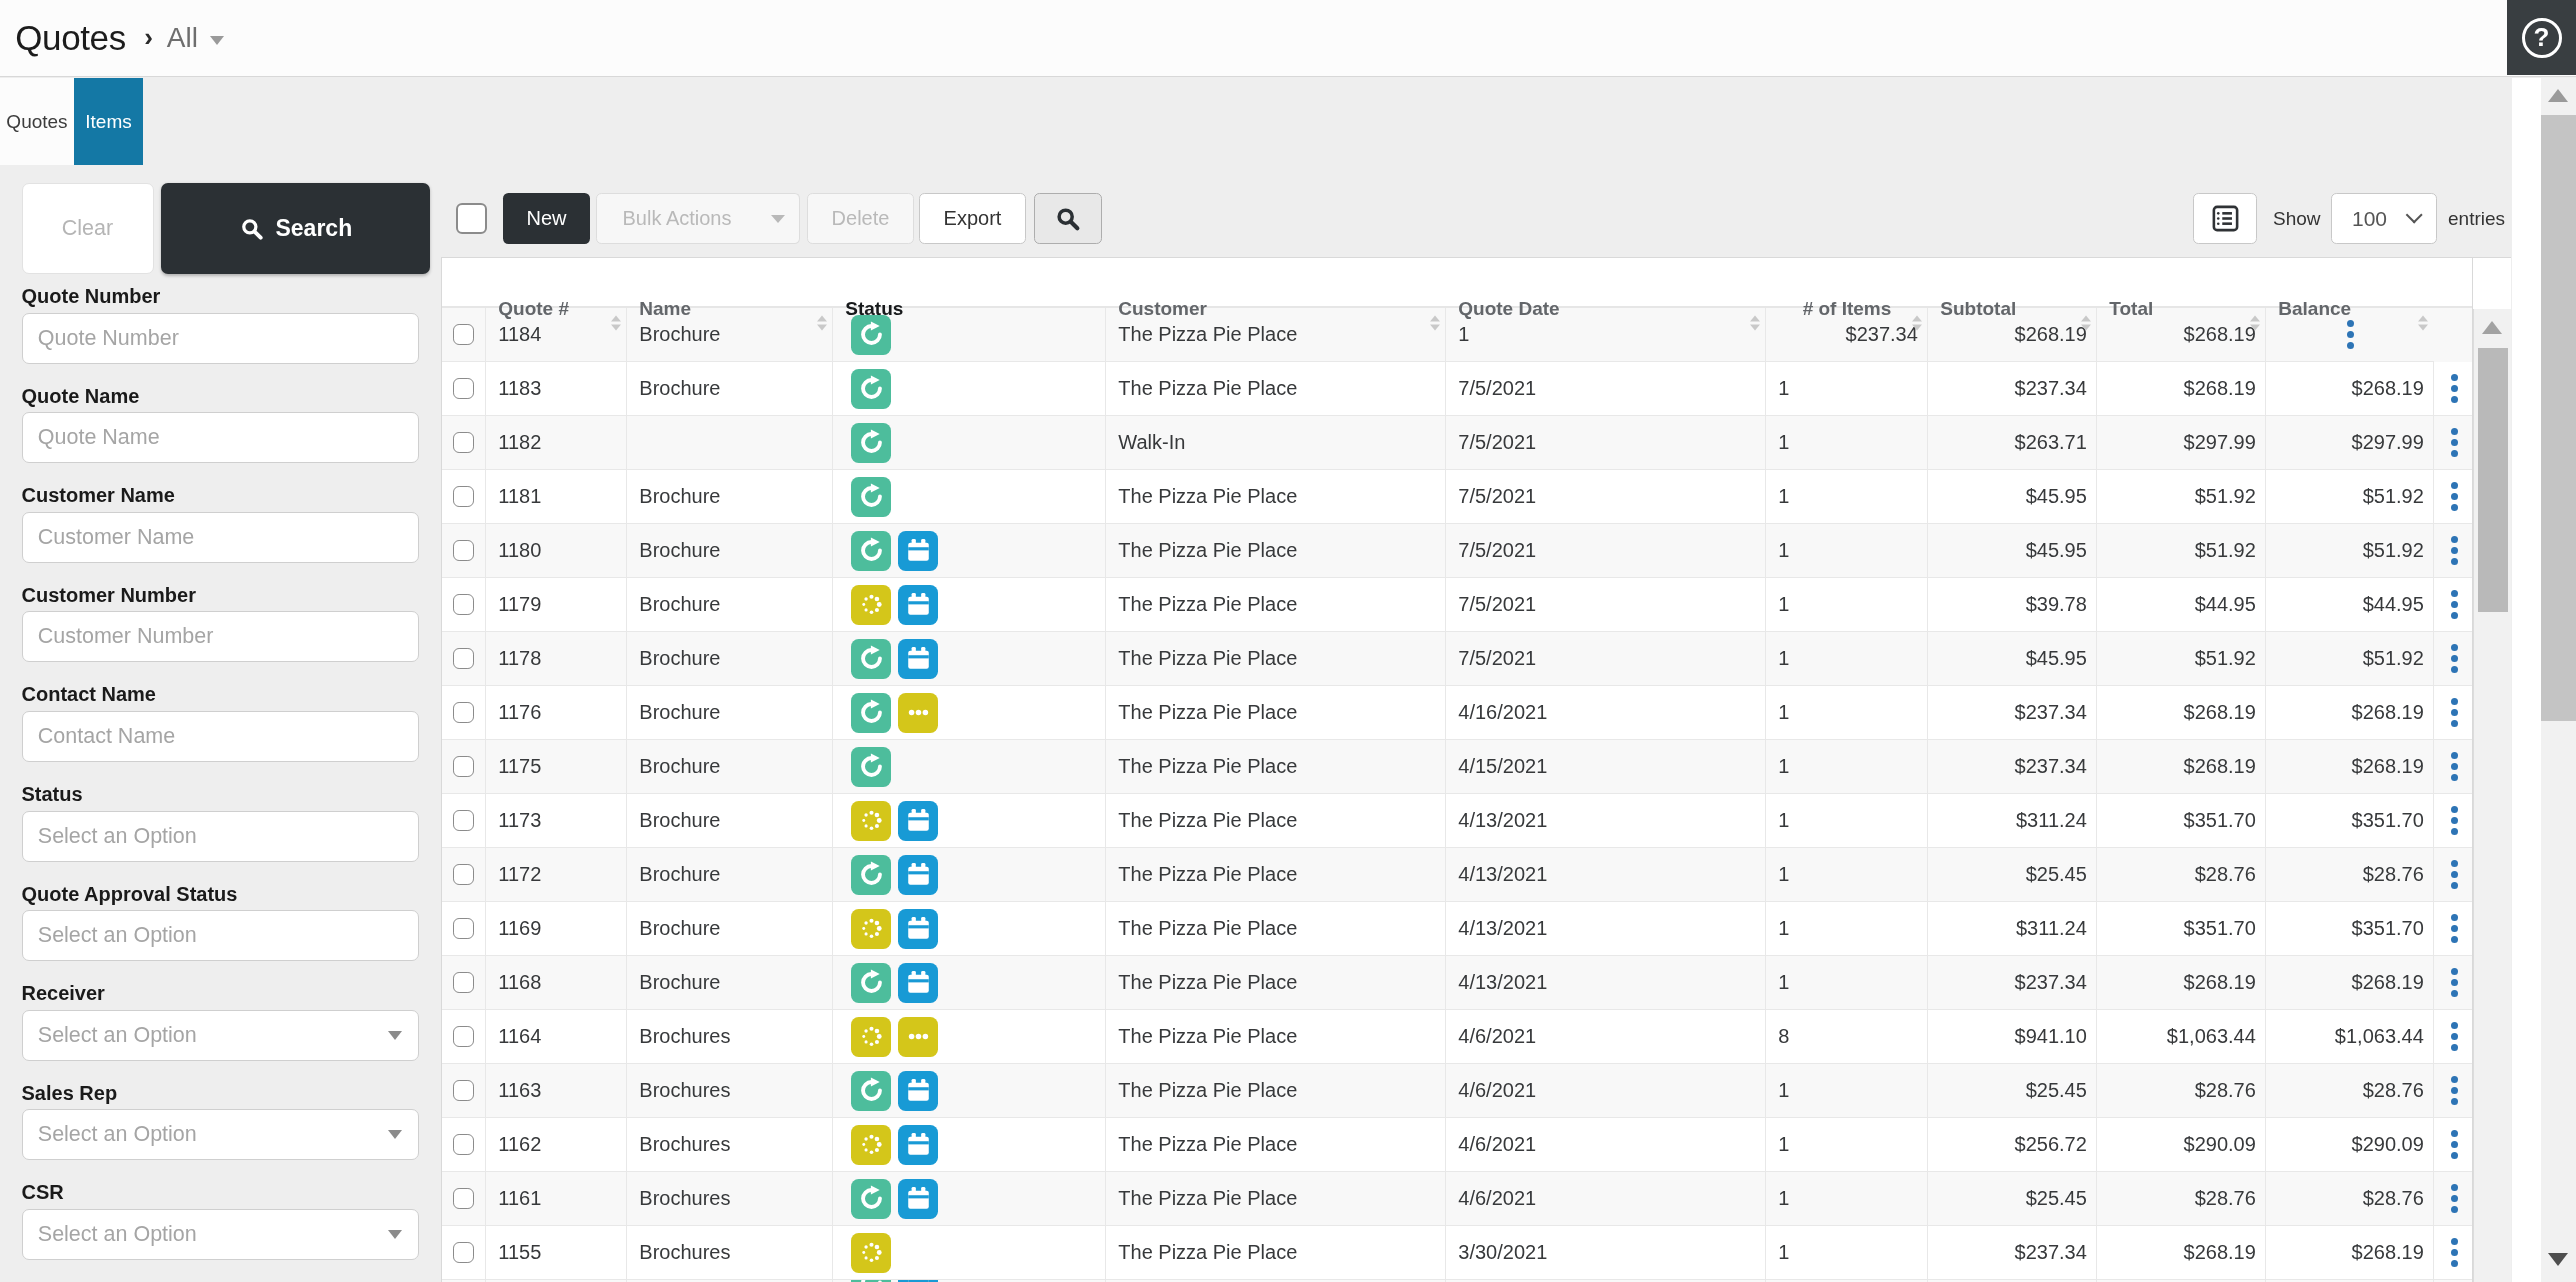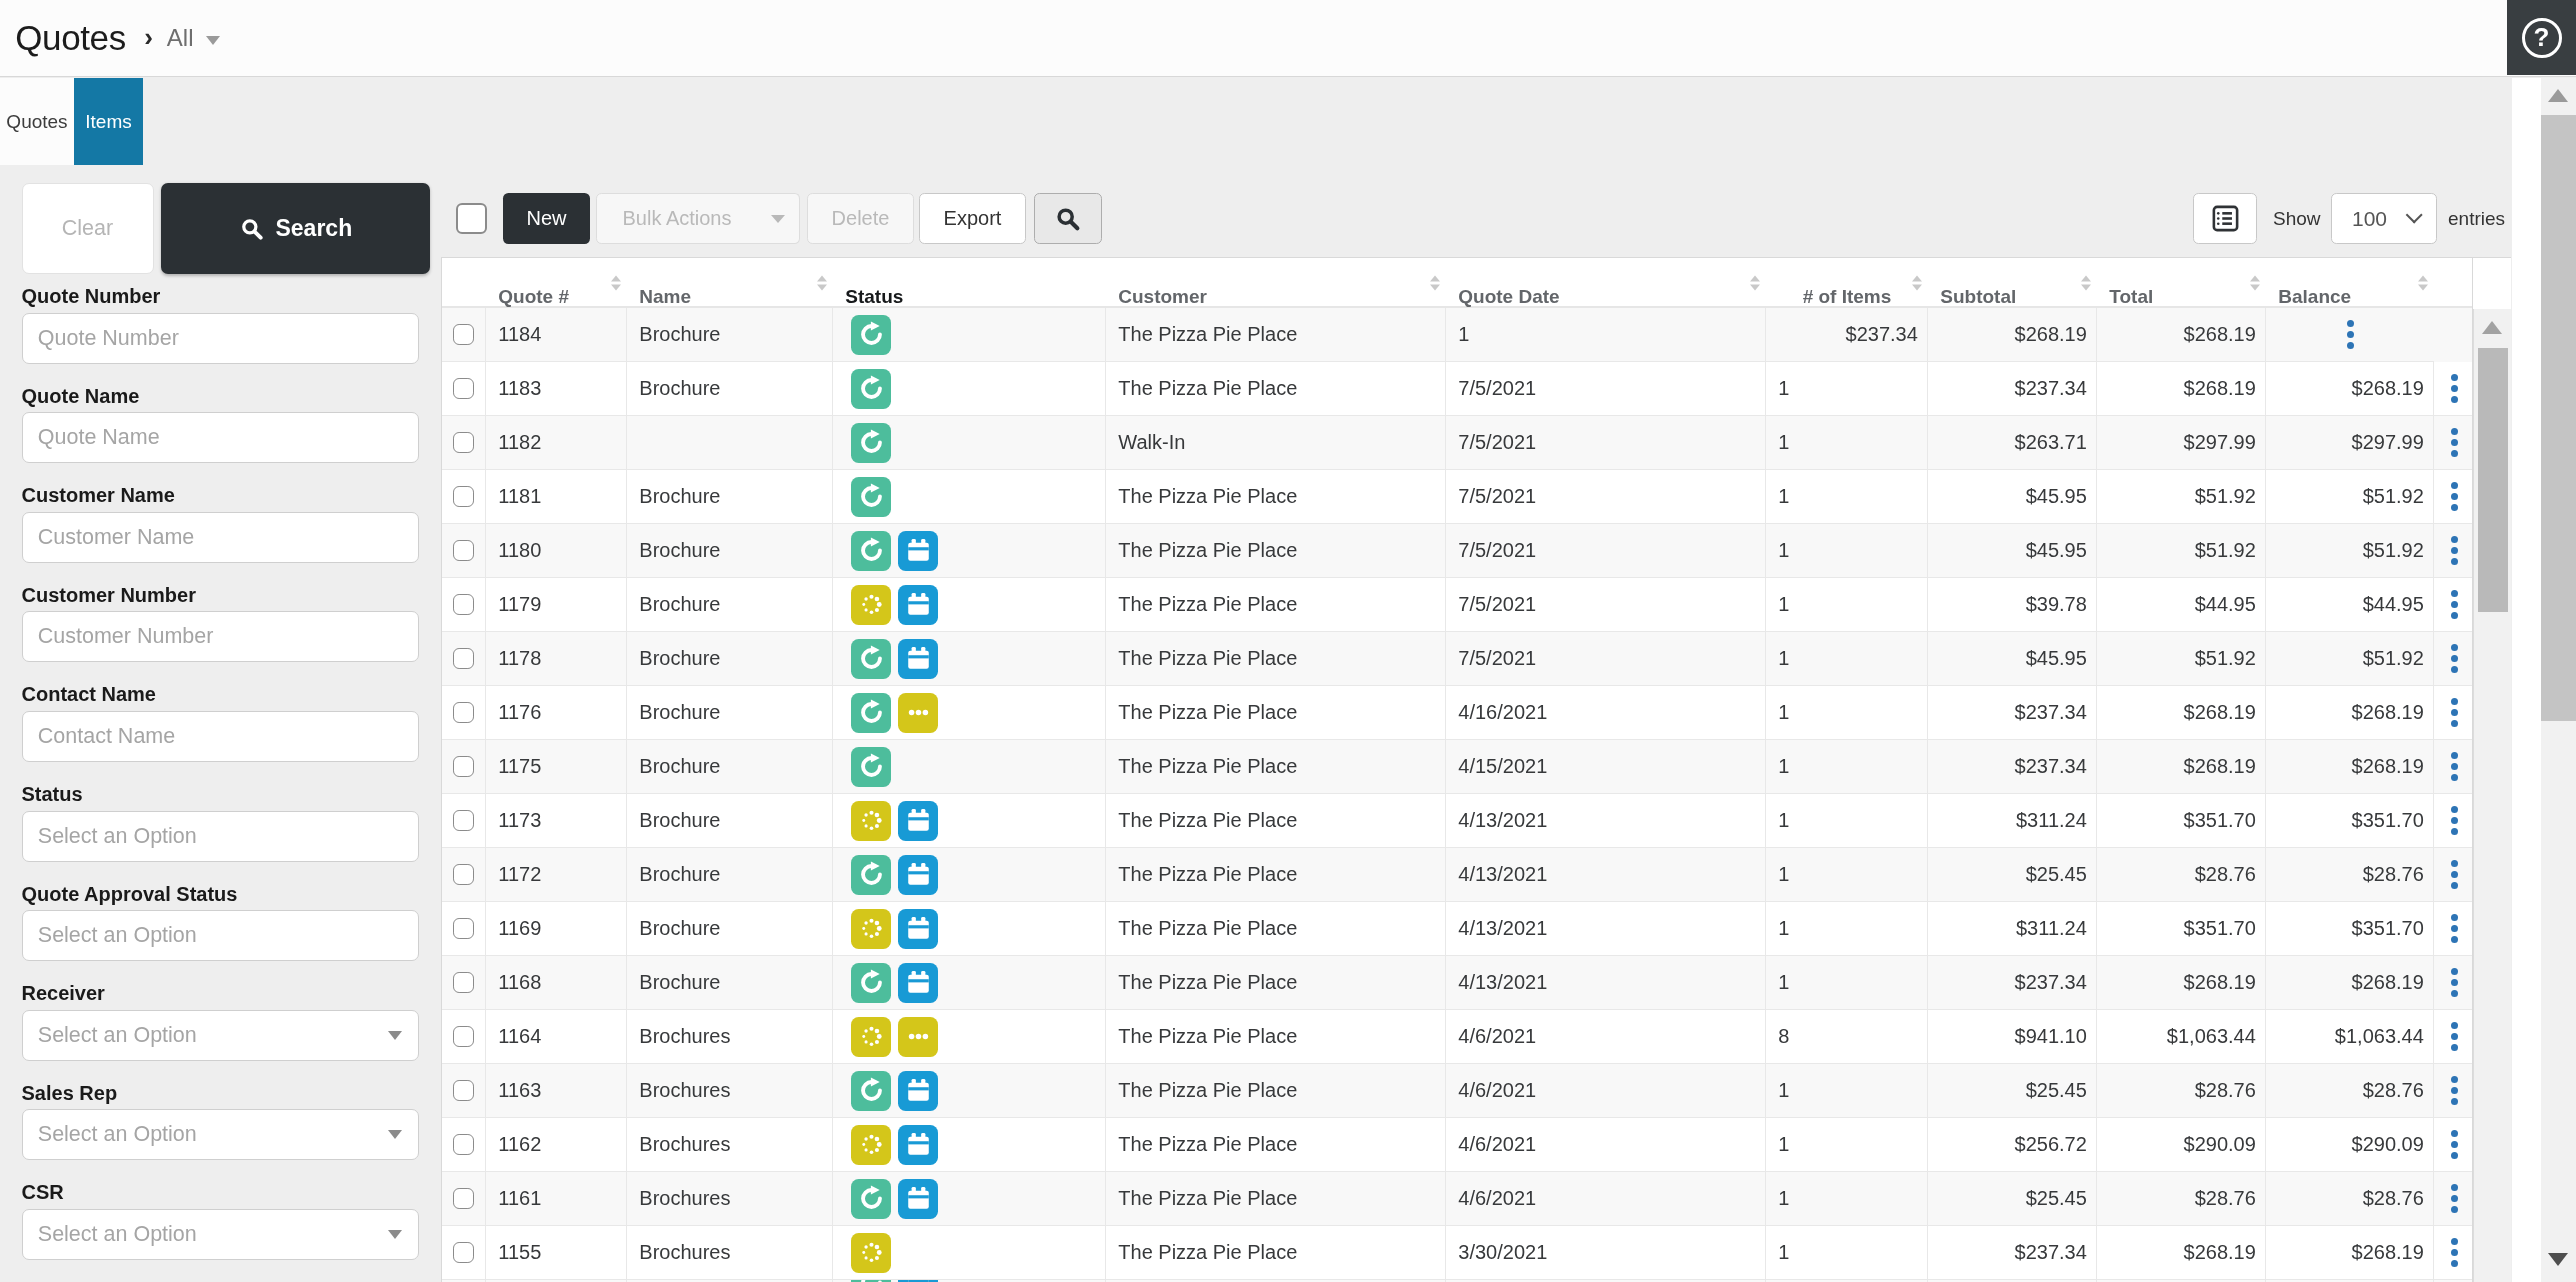--- a/index.html
+++ b/index.html
@@ -4,21 +4,21 @@
 <style>
   * { margin:0; padding:0; box-sizing:border-box; }
   html,body { width:2576px; height:1282px; overflow:hidden; }
   body { font-family:"Liberation Sans", sans-serif; background:#eeeeee; position:relative; color:#333; }
 
   
   .topbar { position:absolute; left:0; top:0; width:2576px; height:77px; background:#fcfcfc; border-bottom:1.5px solid #d8d8d8; }
   .crumbs { position:absolute; left:15.3px; top:0; height:75px; display:flex; align-items:center; }
   .crumb-title { font-size:35px; color:#1c1c1c; letter-spacing:-0.4px; }
   .crumb-sep { font-size:26px; color:#2a2a2a; margin:0 14px 0 18.4px; font-weight:bold; }
-  .crumb-view { font-size:24px; color:#6e6e6e; }
+  .crumb-view { font-size:28px; color:#6e6e6e; }
   .caret { width:0; height:0; border-left:7.7px solid transparent; border-right:7.7px solid transparent; border-top:9.2px solid #9a9a9a; display:inline-block; }
   .crumb-caret { margin-left:12.3px; margin-top:6.1px; }
   .help-btn { position:absolute; right:0; top:0; width:69px; height:75px; background:#393e41; display:flex; align-items:center; justify-content:center; cursor:pointer; }
   .help-circle { width:40px; height:40px; border:3.8px solid #fff; border-radius:50%; color:#fff; font-size:26px; font-weight:bold; display:flex; align-items:center; justify-content:center; }
 
   
   .tabbar { position:absolute; left:0; top:78px; width:2512px; height:87px; background:#eeeeee; }
   .tab { position:absolute; top:0; height:87px; display:flex; align-items:center; justify-content:center; font-size:19px; cursor:pointer; }
   .tab-quotes { left:0; width:74px; background:#fcfcfc; color:#3c3c3c; }
   .tab-items { left:74px; width:69px; background:#1478a5; color:#fff; }
@@ -49,21 +49,21 @@
   #btn-view { left:2193px; width:64px; background:#fff; border:1.5px solid #c8c8c8; }
   #show-label { position:absolute; left:2273px; top:193px; height:51px; display:flex; align-items:center; font-size:19px; color:#333; }
   #page-size { position:absolute; left:2331px; top:193px; width:106px; height:51px; background:#fff; border:1.5px solid #c8c8c8; border-radius:5.4px; display:flex; align-items:center; font-size:21px; color:#555; padding-left:20px; cursor:pointer; }
   .chevron { width:12.3px; height:12.3px; border-right:2.3px solid #555; border-bottom:2.3px solid #555; transform:rotate(45deg); margin-left:auto; margin-right:15.3px; margin-top:-6.1px; }
   #entries-label { position:absolute; left:2448px; top:193px; height:51px; display:flex; align-items:center; font-size:19px; color:#333; }
 
   
   .table { position:absolute; left:441px; top:257px; width:2032px; height:1025px; background:#fff; border:0.8px solid #d9d9d9; border-bottom:none; overflow:hidden; }
   .thead, .trow { display:grid; grid-template-columns:44px 141px 206px 273px 340px 320px 162px 169px 169px 168px 40px; }
   .thead { height:50px; border-bottom:2.3px solid #e6e6e6; align-items:center; }
-  .th { font-size:19px; font-weight:bold; color:#63666a; padding-left:12.3px; display:flex; align-items:flex-end; position:relative; height:50px; cursor:pointer; }
+  .th { font-size:19px; font-weight:bold; color:#63666a; padding-left:12.3px; display:flex; align-items:flex-start; position:relative; height:50px; cursor:pointer;margin-top:40px; }
   .th.emph { color:#17191b; }
   .th.center { justify-content:center; padding-left:0; }
   .th .sort { position:absolute; right:6.1px; top:50%; transform:translateY(-50%); }
   .sort i { display:block; width:0; height:0; border-left:5.4px solid transparent; border-right:5.4px solid transparent; }
   .sort .u { border-bottom:6.1px solid #c9c9c9; margin-bottom:3.1px; }
   .sort .d { border-top:6.1px solid #c9c9c9; }
   .trow { height:54px; }
   .trow.odd { background:#f8f8f8; }
   .trow.partial { height:6.1px; overflow:hidden; }
   .td { border-right:0.8px solid #e8e8e8; border-bottom:0.8px solid #e8e8e8; display:flex; align-items:center; font-size:20px; color:#37393b; padding-left:12.3px; overflow:hidden; }

